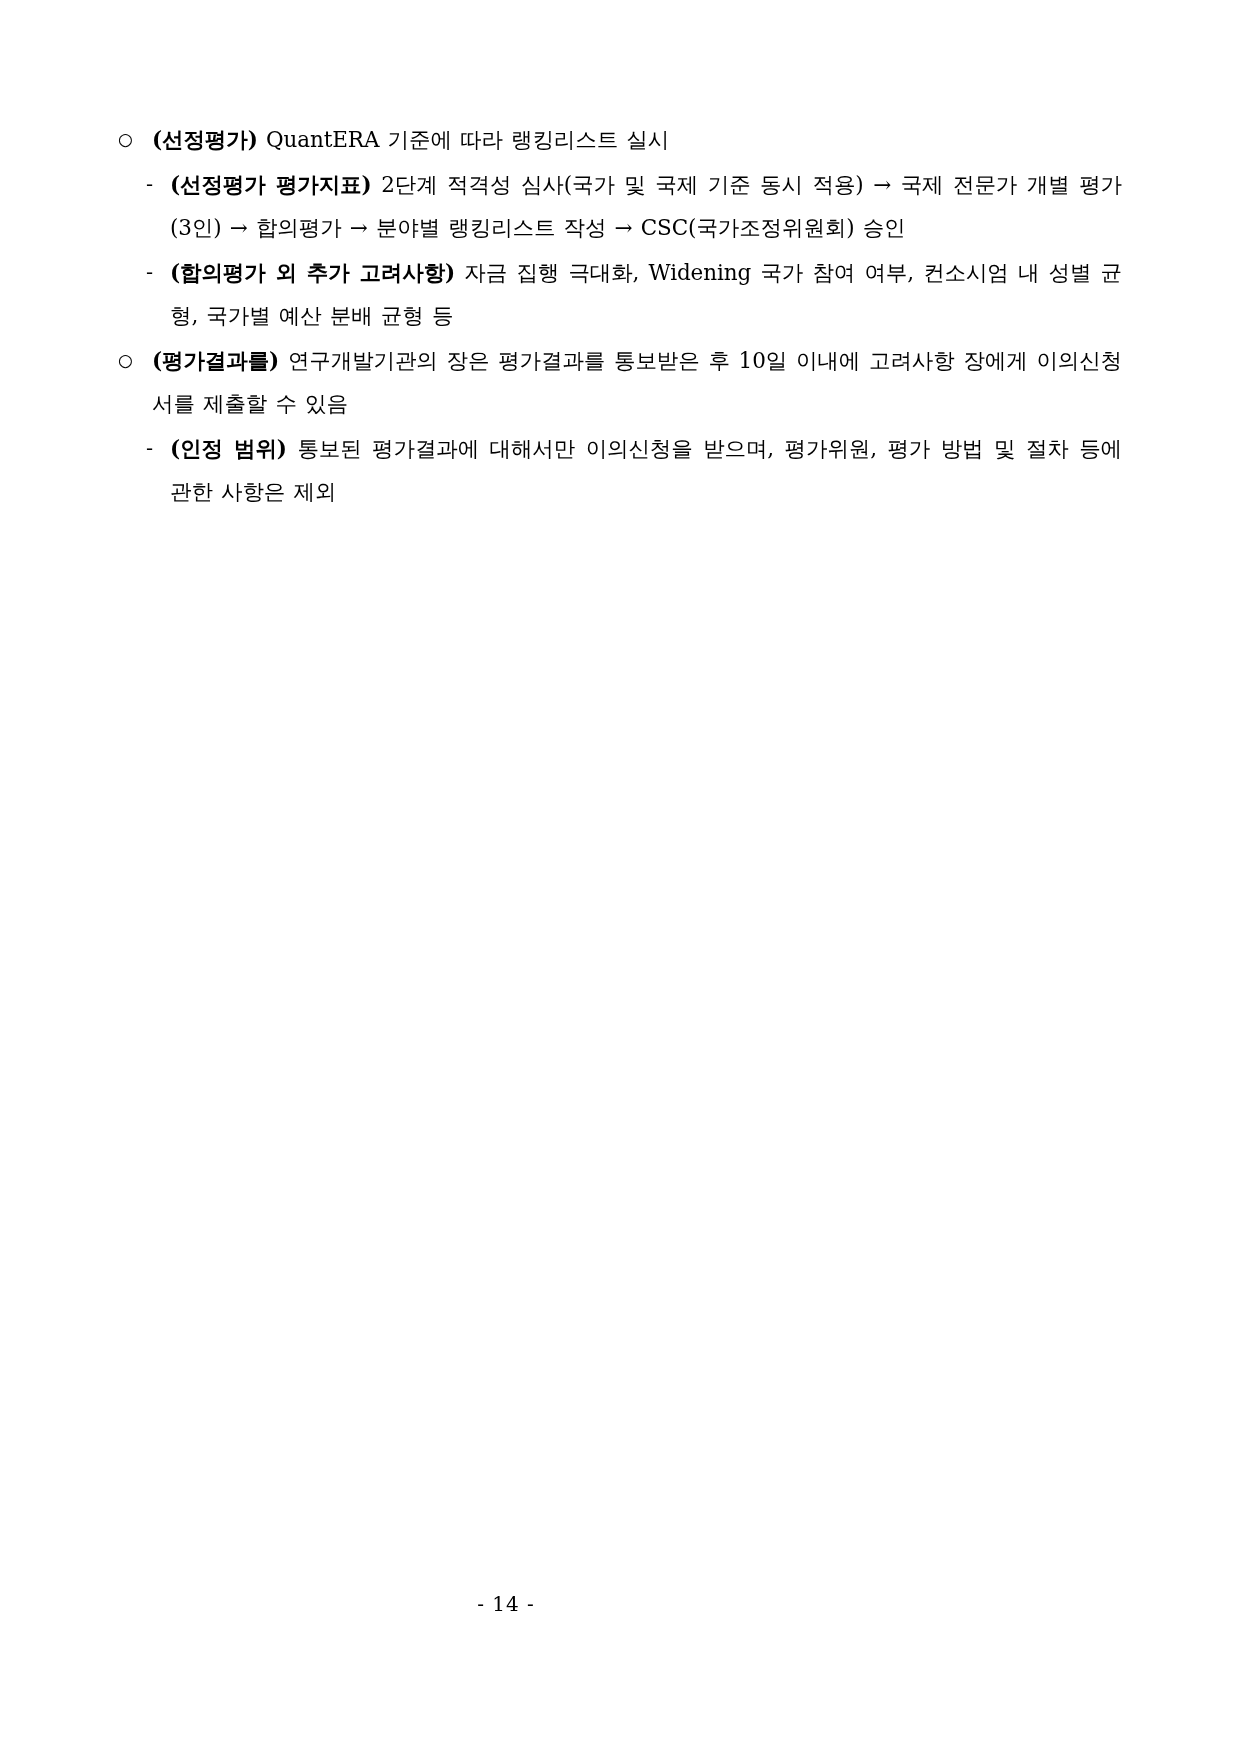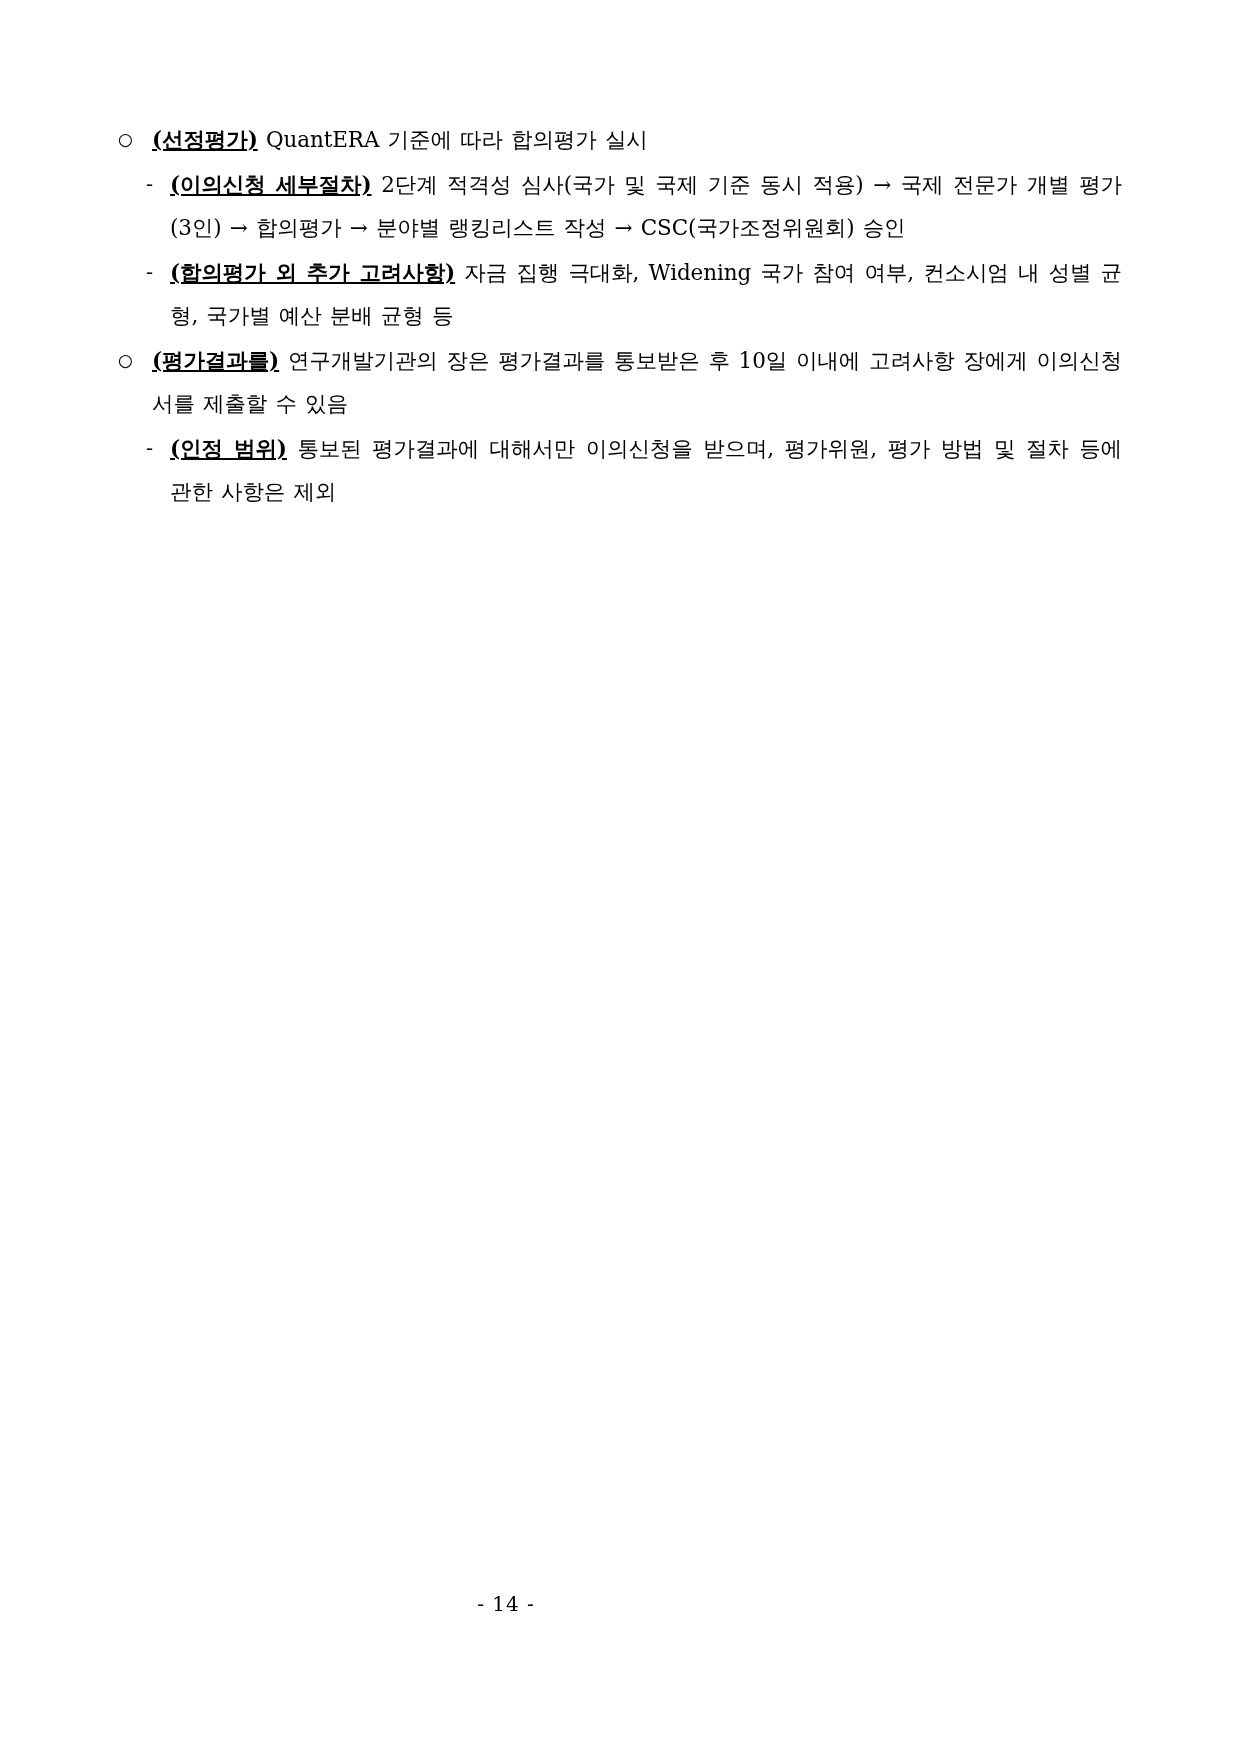--- a/index.html
+++ b/index.html
@@ -57,47 +57,46 @@
     text-align: justify;
     text-justify: inter-word;
     letter-spacing: -0.1px;
     word-spacing: 1.5px;
   }
   .para.j2 {
     text-align: justify;
   }
   .b {
     font-weight: bold;
-    text-decoration: underline;
   }
   .footer {
     position: absolute;
     left: 0;
     top: 1592px;
     width: 1012px;
     text-align: center;
     font-size: 20px;
     font-family: "DejaVu Serif", "Liberation Serif", serif;
     letter-spacing: 1px;
   }
 </style>
 </head>
 <body>
 
 <div class="page">
   <div class="content">
 
     <div class="block lvl1">
       <span class="marker">○</span>
-      <div class="para"><span class="b">(선정평가)</span><span> QuantERA 기준에 따라 합의평가 실시</span></div>
+      <div class="para"><span class="b">(선정평가)</span><span> QuantERA 기준에 따라 랭킹리스트 실시</span></div>
     </div>
 
     <div class="block lvl2">
       <span class="marker dash">-</span>
-      <div class="para j2"><span class="b">(이의신청 세부절차)</span><span> 2단계 적격성 심사(국가 및 국제 기준 동시 적용) → 국제 전문가 개별 평가(3인) → 합의평가 → 분야별 랭킹리스트 작성 → CSC(국가조정위원회) 승인</span></div>
+      <div class="para j2"><span class="b">(선정평가 평가지표)</span><span> 2단계 적격성 심사(국가 및 국제 기준 동시 적용) → 국제 전문가 개별 평가(3인) → 합의평가 → 분야별 랭킹리스트 작성 → CSC(국가조정위원회) 승인</span></div>
     </div>
 
     <div class="block lvl2">
       <span class="marker dash">-</span>
       <div class="para j2"><span class="b">(합의평가 외 추가 고려사항)</span><span> 자금 집행 극대화, Widening 국가 참여 여부, 컨소시엄 내 성별 균형, 국가별 예산 분배 균형 등</span></div>
     </div>
 
     <div class="block lvl1">
       <span class="marker">○</span>
       <div class="para j2"><span class="b">(평가결과를)</span><span> 연구개발기관의 장은 평가결과를 통보받은 후 10일 이내에 고려사항 장에게 이의신청서를 제출할 수 있음</span></div>

